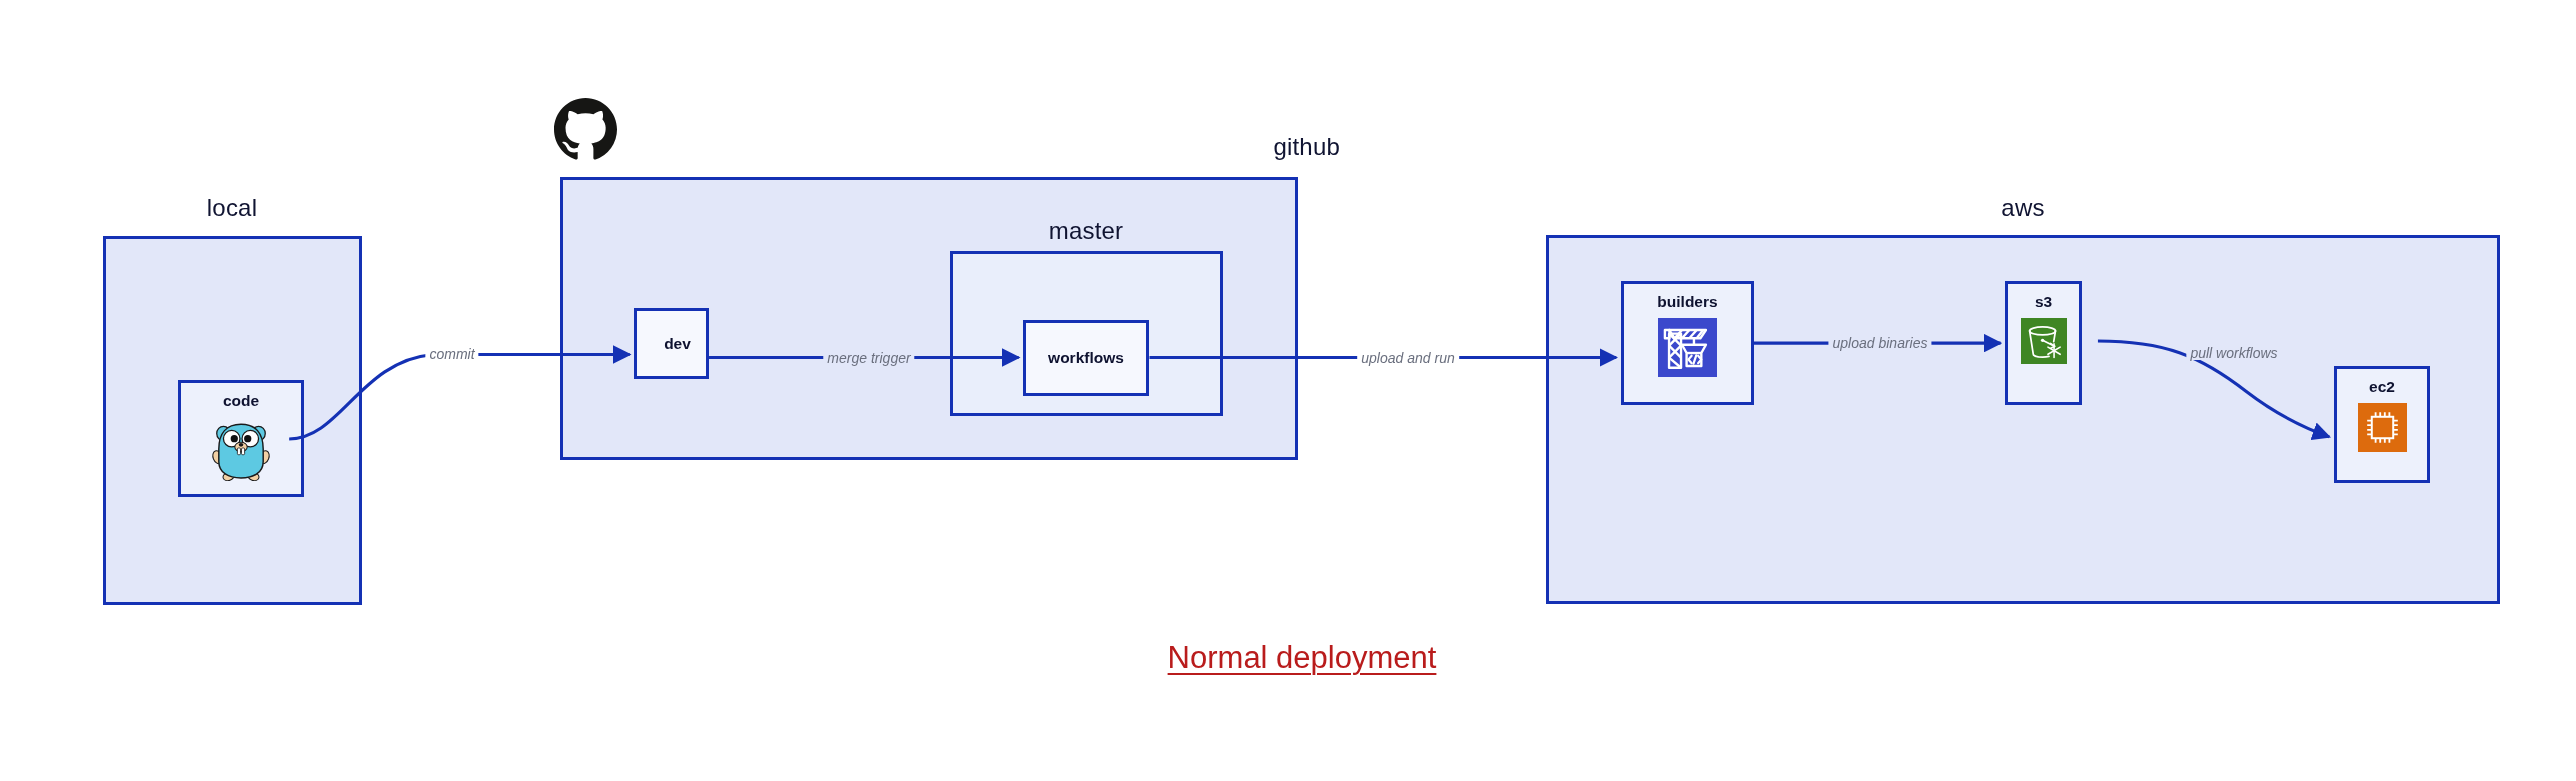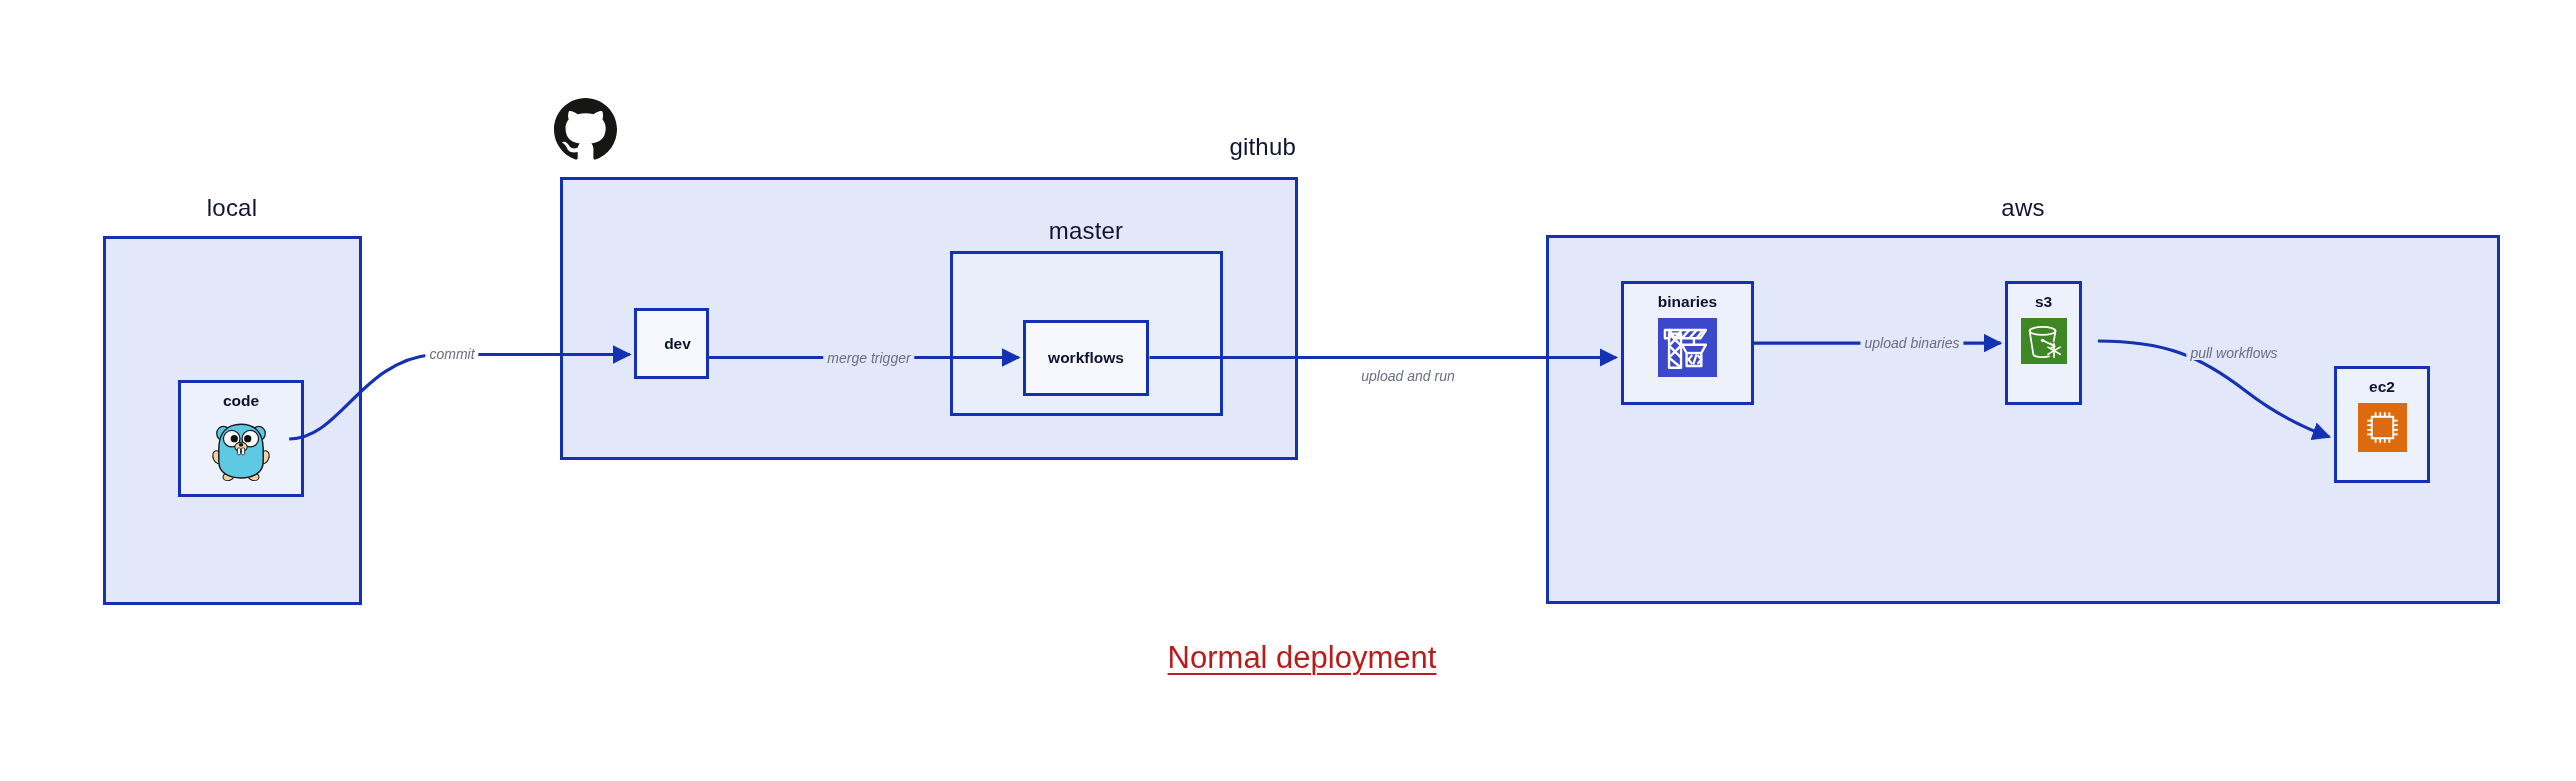--- a/index.html
+++ b/index.html
@@ -35,21 +35,21 @@
   .group-label {
     position: absolute;
     color: #101432;
     font-size: 24px;
     font-weight: 400;
     letter-spacing: 0.2px;
     white-space: nowrap;
     line-height: 1;
   }
   .group-label.center { transform: translateX(-50%); }
-  .group-label.right  { transform: translateX(-100%); }
+  .group-label.right  { transform: translateX(-100%); margin-left: 44px; }
 
   
   .node {
     position: absolute;
     background: #EDF1FC;
     border: 3.6px solid #1431B4;
     box-sizing: border-box;
     display: flex;
     flex-direction: column;
     align-items: center;
@@ -166,21 +166,21 @@
   <div class="group inner" id="grp-master" style="left:950px; top:251px; width:273px; height:165px;"></div>
 
   <div class="node plain" id="node-workflows" style="left:1023px; top:320px; width:126px; height:76px;">
     <span class="node-label">workflows</span>
   </div>
 
   <div class="group-label center" style="left:2023px; top:196px;">aws</div>
   <div class="group" id="grp-aws" style="left:1546px; top:235px; width:954px; height:369px;"></div>
 
   <div class="node" id="node-builders" style="left:1621px; top:281px; width:133px; height:124px;">
-    <span class="node-label">binaries</span>
+    <span class="node-label">builders</span>
     <span class="node-icon">
       <svg width="59" height="59" viewBox="0 0 64 64">
         <rect x="0" y="0" width="64" height="64" fill="#3B48CC"></rect>
         <g fill="none" stroke="#ffffff" stroke-width="2.6" stroke-linejoin="round">
 
           <rect x="12" y="17" width="13" height="37"></rect>
           <path d="M12 17 L25 30 M25 17 L12 30 M12 30 L25 43 M25 30 L12 43 M12 43 L25 54"></path>
 
           <rect x="7.5" y="13" width="5" height="9"></rect>
 
@@ -258,20 +258,20 @@
       <path d="M2231 694 L3137 694"></path>
 
       <path d="M3404 666 L3883 666"></path>
 
       <path d="M4072 662 C4200 662, 4270 690, 4360 760 C4420 806, 4470 830, 4521 848"></path>
     </g>
   </svg>
 
   <div class="edge-label" style="left:452px; top:354px; background:#ffffff; padding:0 4.1px;">commit</div>
   <div class="edge-label" style="left:869px; top:358px; background:#E2E7F9; padding:0 4.1px;">merge trigger</div>
-  <div class="edge-label" style="left:1408px; top:376px; background:#ffffff; padding:0 4.1px;">upload and run</div>
-  <div class="edge-label" style="left:1880px; top:343px; background:#E2E7F9; padding:0 4.1px;margin-left:32px;">upload binaries</div>
+  <div class="edge-label" style="left:1408px; top:358px; background:#ffffff; padding:0 4.1px;">upload and run</div>
+  <div class="edge-label" style="left:1880px; top:343px; background:#E2E7F9; padding:0 4.1px;">upload binaries</div>
   <div class="edge-label" style="left:2234px; top:353px; background:#E2E7F9; padding:0 4.1px;">pull workflows</div>
 
   <div id="diagram-title" style="left:1302px; top:642px;">Normal deployment</div>
 
 </div>
 
 
 </body></html>

